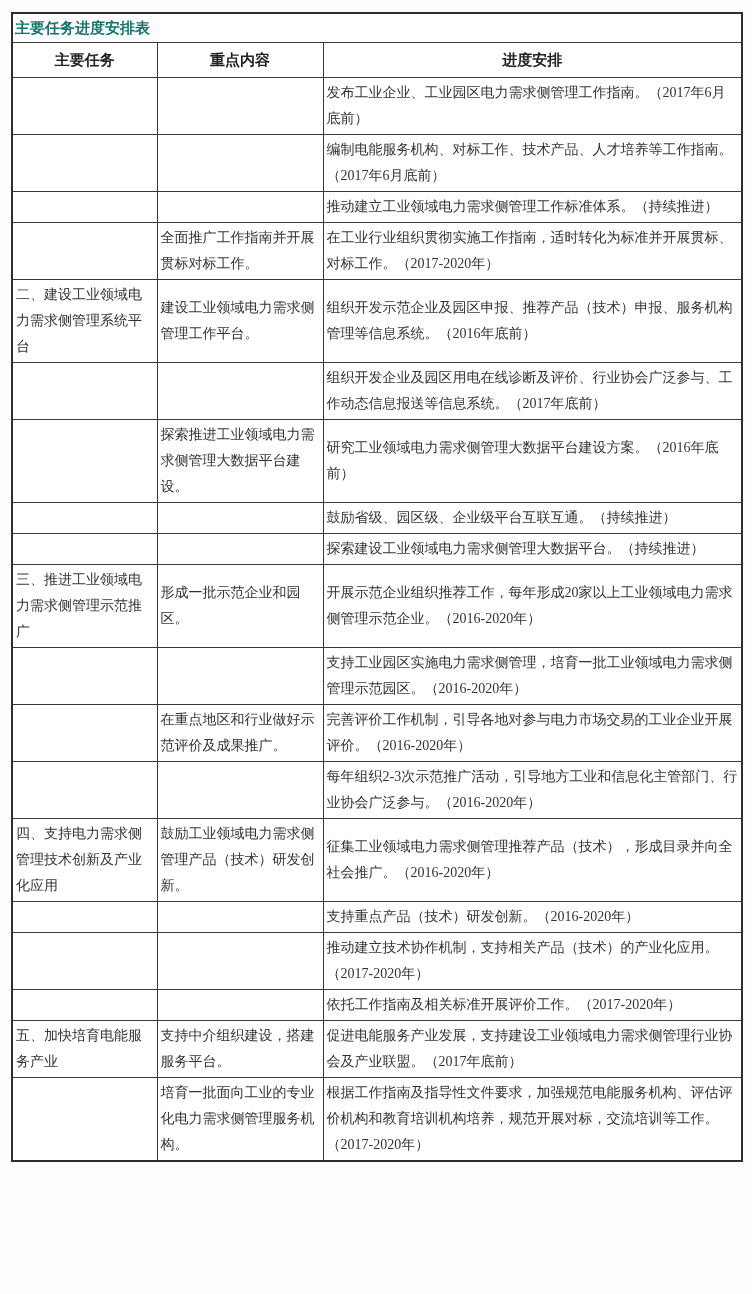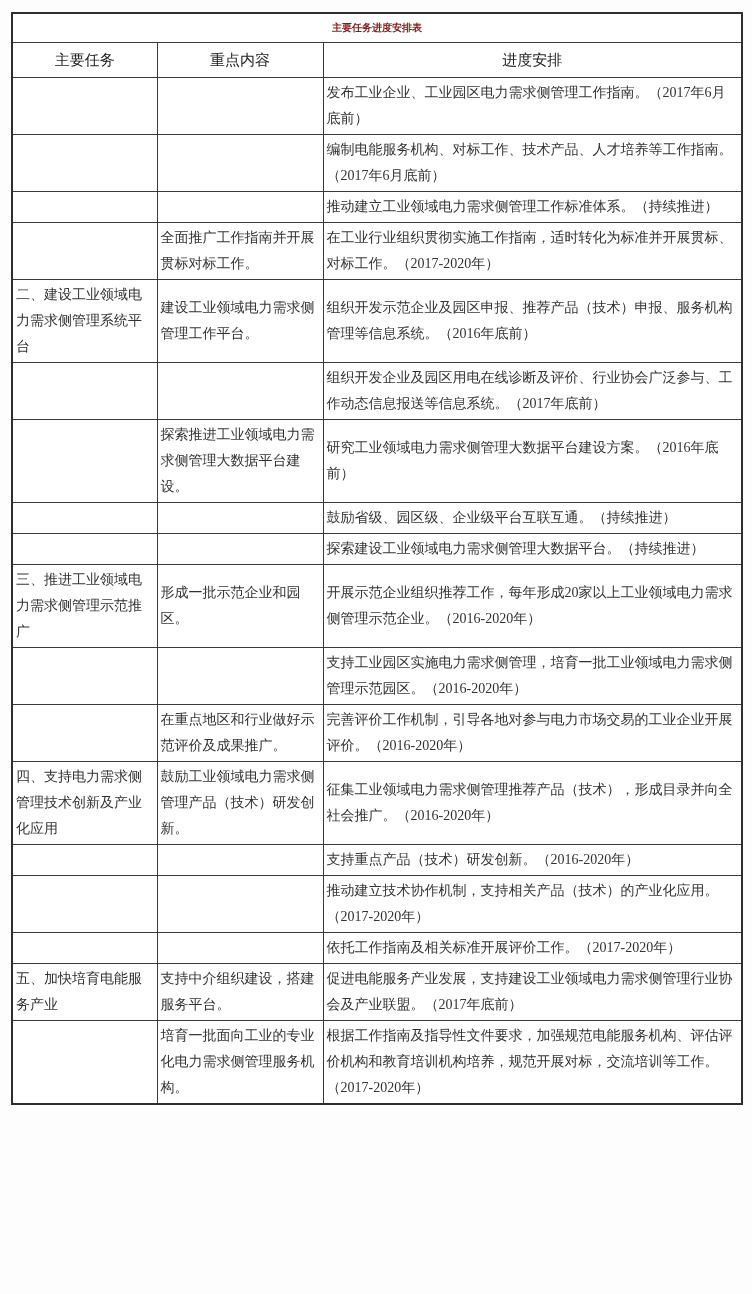--- a/index.html
+++ b/index.html
@@ -21,30 +21,30 @@
     border: 2px solid #2e2e2e;
     background: #ffffff;
   }
   table.schedule td, table.schedule th {
     border: 1px solid #3a3a3a;
     vertical-align: middle;
     word-break: break-all;
     overflow-wrap: break-word;
   }
   th.table-title {
-    font-size: 10px;
+    font-size: 15px;
     font-weight: bold;
-    text-align: center;
+    text-align: left;
     line-height: 26px;
     padding: 1px 2px;
-    color: #7f1d1d;
+    color: #0f766e;
   }
   th.col-header {
     font-size: 15px;
-    font-weight: normal;
+    font-weight: bold;
     text-align: center;
     line-height: 26px;
     padding: 4px 2px;
     color: #222222;
   }
   td.cell {
     font-size: 14px;
     line-height: 26px;
     text-align: left;
     padding: 2px 2px 2px 3px;
@@ -127,20 +127,25 @@
           <td class="cell"></td>
           <td class="cell"></td>
           <td class="cell">支持工业园区实施电力需求侧管理，培育一批工业领域电力需求侧管理示范园区。（2016-2020年）</td>
         </tr>
         <tr>
           <td class="cell"></td>
           <td class="cell">在重点地区和行业做好示范评价及成果推广。</td>
           <td class="cell">完善评价工作机制，引导各地对参与电力市场交易的工业企业开展评价。（2016-2020年）</td>
         </tr>
         <tr>
+          <td class="cell"></td>
+          <td class="cell"></td>
+          <td class="cell">每年组织2-3次示范推广活动，引导地方工业和信息化主管部门、行业协会广泛参与。（2016-2020年）</td>
+        </tr>
+        <tr>
           <td class="cell">四、支持电力需求侧管理技术创新及产业化应用</td>
           <td class="cell">鼓励工业领域电力需求侧管理产品（技术）研发创新。</td>
           <td class="cell">征集工业领域电力需求侧管理推荐产品（技术），形成目录并向全社会推广。（2016-2020年）</td>
         </tr>
         <tr>
           <td class="cell"></td>
           <td class="cell"></td>
           <td class="cell">支持重点产品（技术）研发创新。（2016-2020年）</td>
         </tr>
         <tr>

